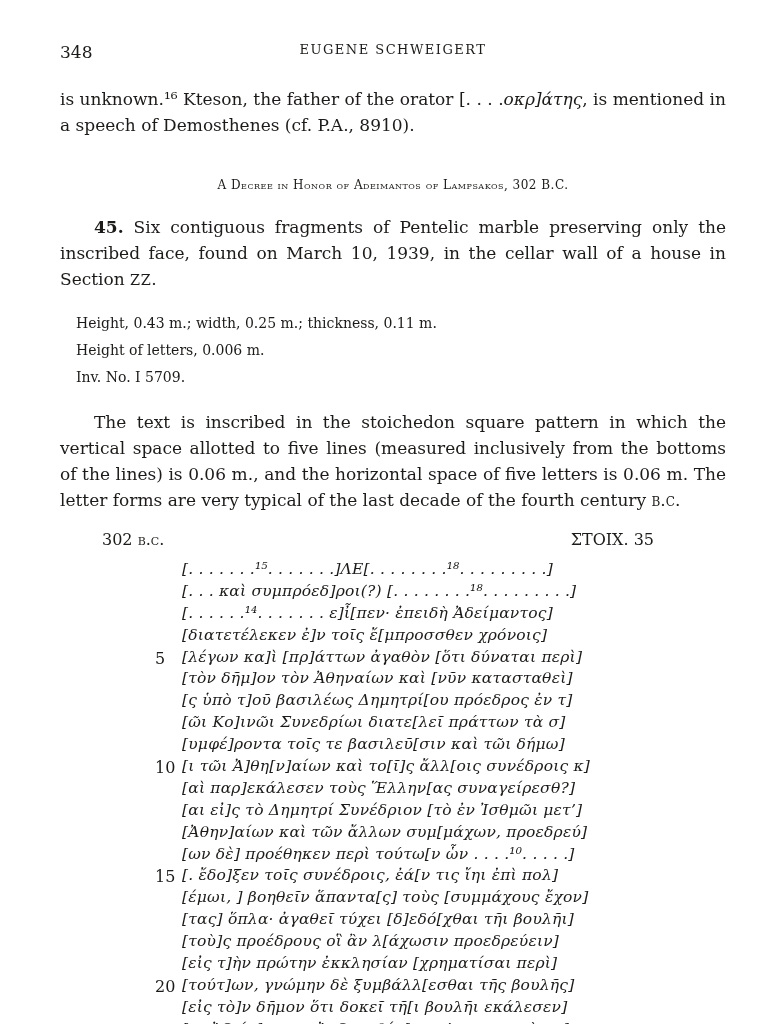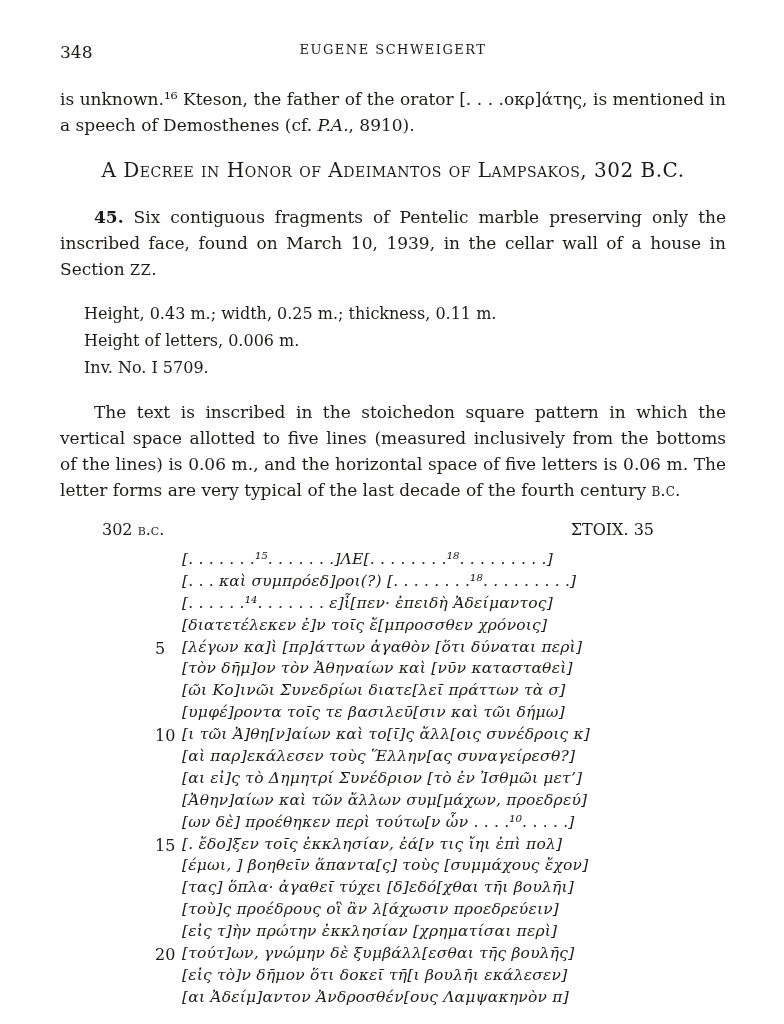--- a/index.html
+++ b/index.html
@@ -14,36 +14,36 @@
   .content{position:absolute;left:60px;top:42px;width:666px;}
 
   
   .runhead{position:relative;height:24px;font-size:17px;}
   .pagenum{position:absolute;left:0;top:0;}
   .author{position:absolute;left:0;right:0;text-align:center;letter-spacing:1.5px;font-size:13px;}
 
   
   .para{font-size:17px;line-height:26px;text-align:justify;}
   .p1{margin-top:20px;}
-  .gk-inline{}
-  .ital{font-style:italic;}
+  .gk-inline{font-style:italic;}
+  .ital{}
   .bold{font-weight:bold;}
 
   .heading{
-    margin-top:20px;
+    margin-top:40px;
     text-align:center;
     font-variant:small-caps;
-    font-size:20px;
+    font-size:12px;
     letter-spacing:0.5px;
   }
 
   .p45{margin-top:22px;}
   .p45 .indent{display:inline-block;width:34px;}
 
-  .meas{margin-top:9px;margin-left:24px;font-size:16px;line-height:27px;}
+  .meas{margin-top:9px;margin-left:16px;font-size:14px;line-height:27px;}
 
   .p-stoich{margin-top:18px;}
   .p-stoich .indent{display:inline-block;width:34px;}
 
   .smallcaps{font-variant:small-caps;text-transform:lowercase;}
   .sc-zz{font-size:0.85em;letter-spacing:0.5px;}
 
   
   .caption-row{position:relative;margin-top:14px;height:22px;font-size:16px;}
   .caption-date{position:absolute;left:42px;top:0;}
@@ -113,20 +113,24 @@
       <div class="gl">
           <span class="ln">5</span>
           <span class="gt">[λέγων κα]ὶ [πρ]άττων ἀγαθὸν [ὅτι δύναται περὶ]</span>
         </div>
       <div class="gl">
           <span class="ln"></span>
           <span class="gt">[τὸν δῆμ]ον τὸν Ἀθηναίων καὶ [νῦν κατασταθεὶ]</span>
         </div>
       <div class="gl">
           <span class="ln"></span>
+          <span class="gt">[ς ὑπὸ τ]οῦ βασιλέως Δημητρί[ου πρόεδρος ἐν τ]</span>
+        </div>
+      <div class="gl">
+          <span class="ln"></span>
           <span class="gt">[ῶι Κο]ινῶι Συνεδρίωι διατε[λεῖ πράττων τὰ σ]</span>
         </div>
       <div class="gl">
           <span class="ln"></span>
           <span class="gt">[υμφέ]ροντα τοῖς τε βασιλεῦ[σιν καὶ τῶι δήμω]</span>
         </div>
       <div class="gl">
           <span class="ln">10</span>
           <span class="gt">[ι τῶι Ἀ]θη[ν]αίων καὶ το[ῖ]ς ἄλλ[οις συνέδροις κ]</span>
         </div>
@@ -141,21 +145,21 @@
       <div class="gl">
           <span class="ln"></span>
           <span class="gt">[Ἀθην]αίων καὶ τῶν ἄλλων συμ[μάχων, προεδρεύ]</span>
         </div>
       <div class="gl">
           <span class="ln"></span>
           <span class="gt">[ων δὲ] προέθηκεν περὶ τούτω[ν ὧν . . . .¹⁰. . . . .]</span>
         </div>
       <div class="gl">
           <span class="ln">15</span>
-          <span class="gt">[. ἔδο]ξεν τοῖς ἐκκλησίαν, ἐά[ν τις ἴηι ἐπὶ πολ]</span>
+          <span class="gt">[. ἔδο]ξεν τοῖς συνέδροις, ἐά[ν τις ἴηι ἐπὶ πολ]</span>
         </div>
       <div class="gl">
           <span class="ln"></span>
           <span class="gt">[έμωι, ] βοηθεῖν ἅπαντα[ς] τοὺς [συμμάχους ἔχον]</span>
         </div>
       <div class="gl">
           <span class="ln"></span>
           <span class="gt">[τας] ὅπλα·  ἀγαθεῖ τύχει [δ]εδό[χθαι τῆι βουλῆι]</span>
         </div>
       <div class="gl">

